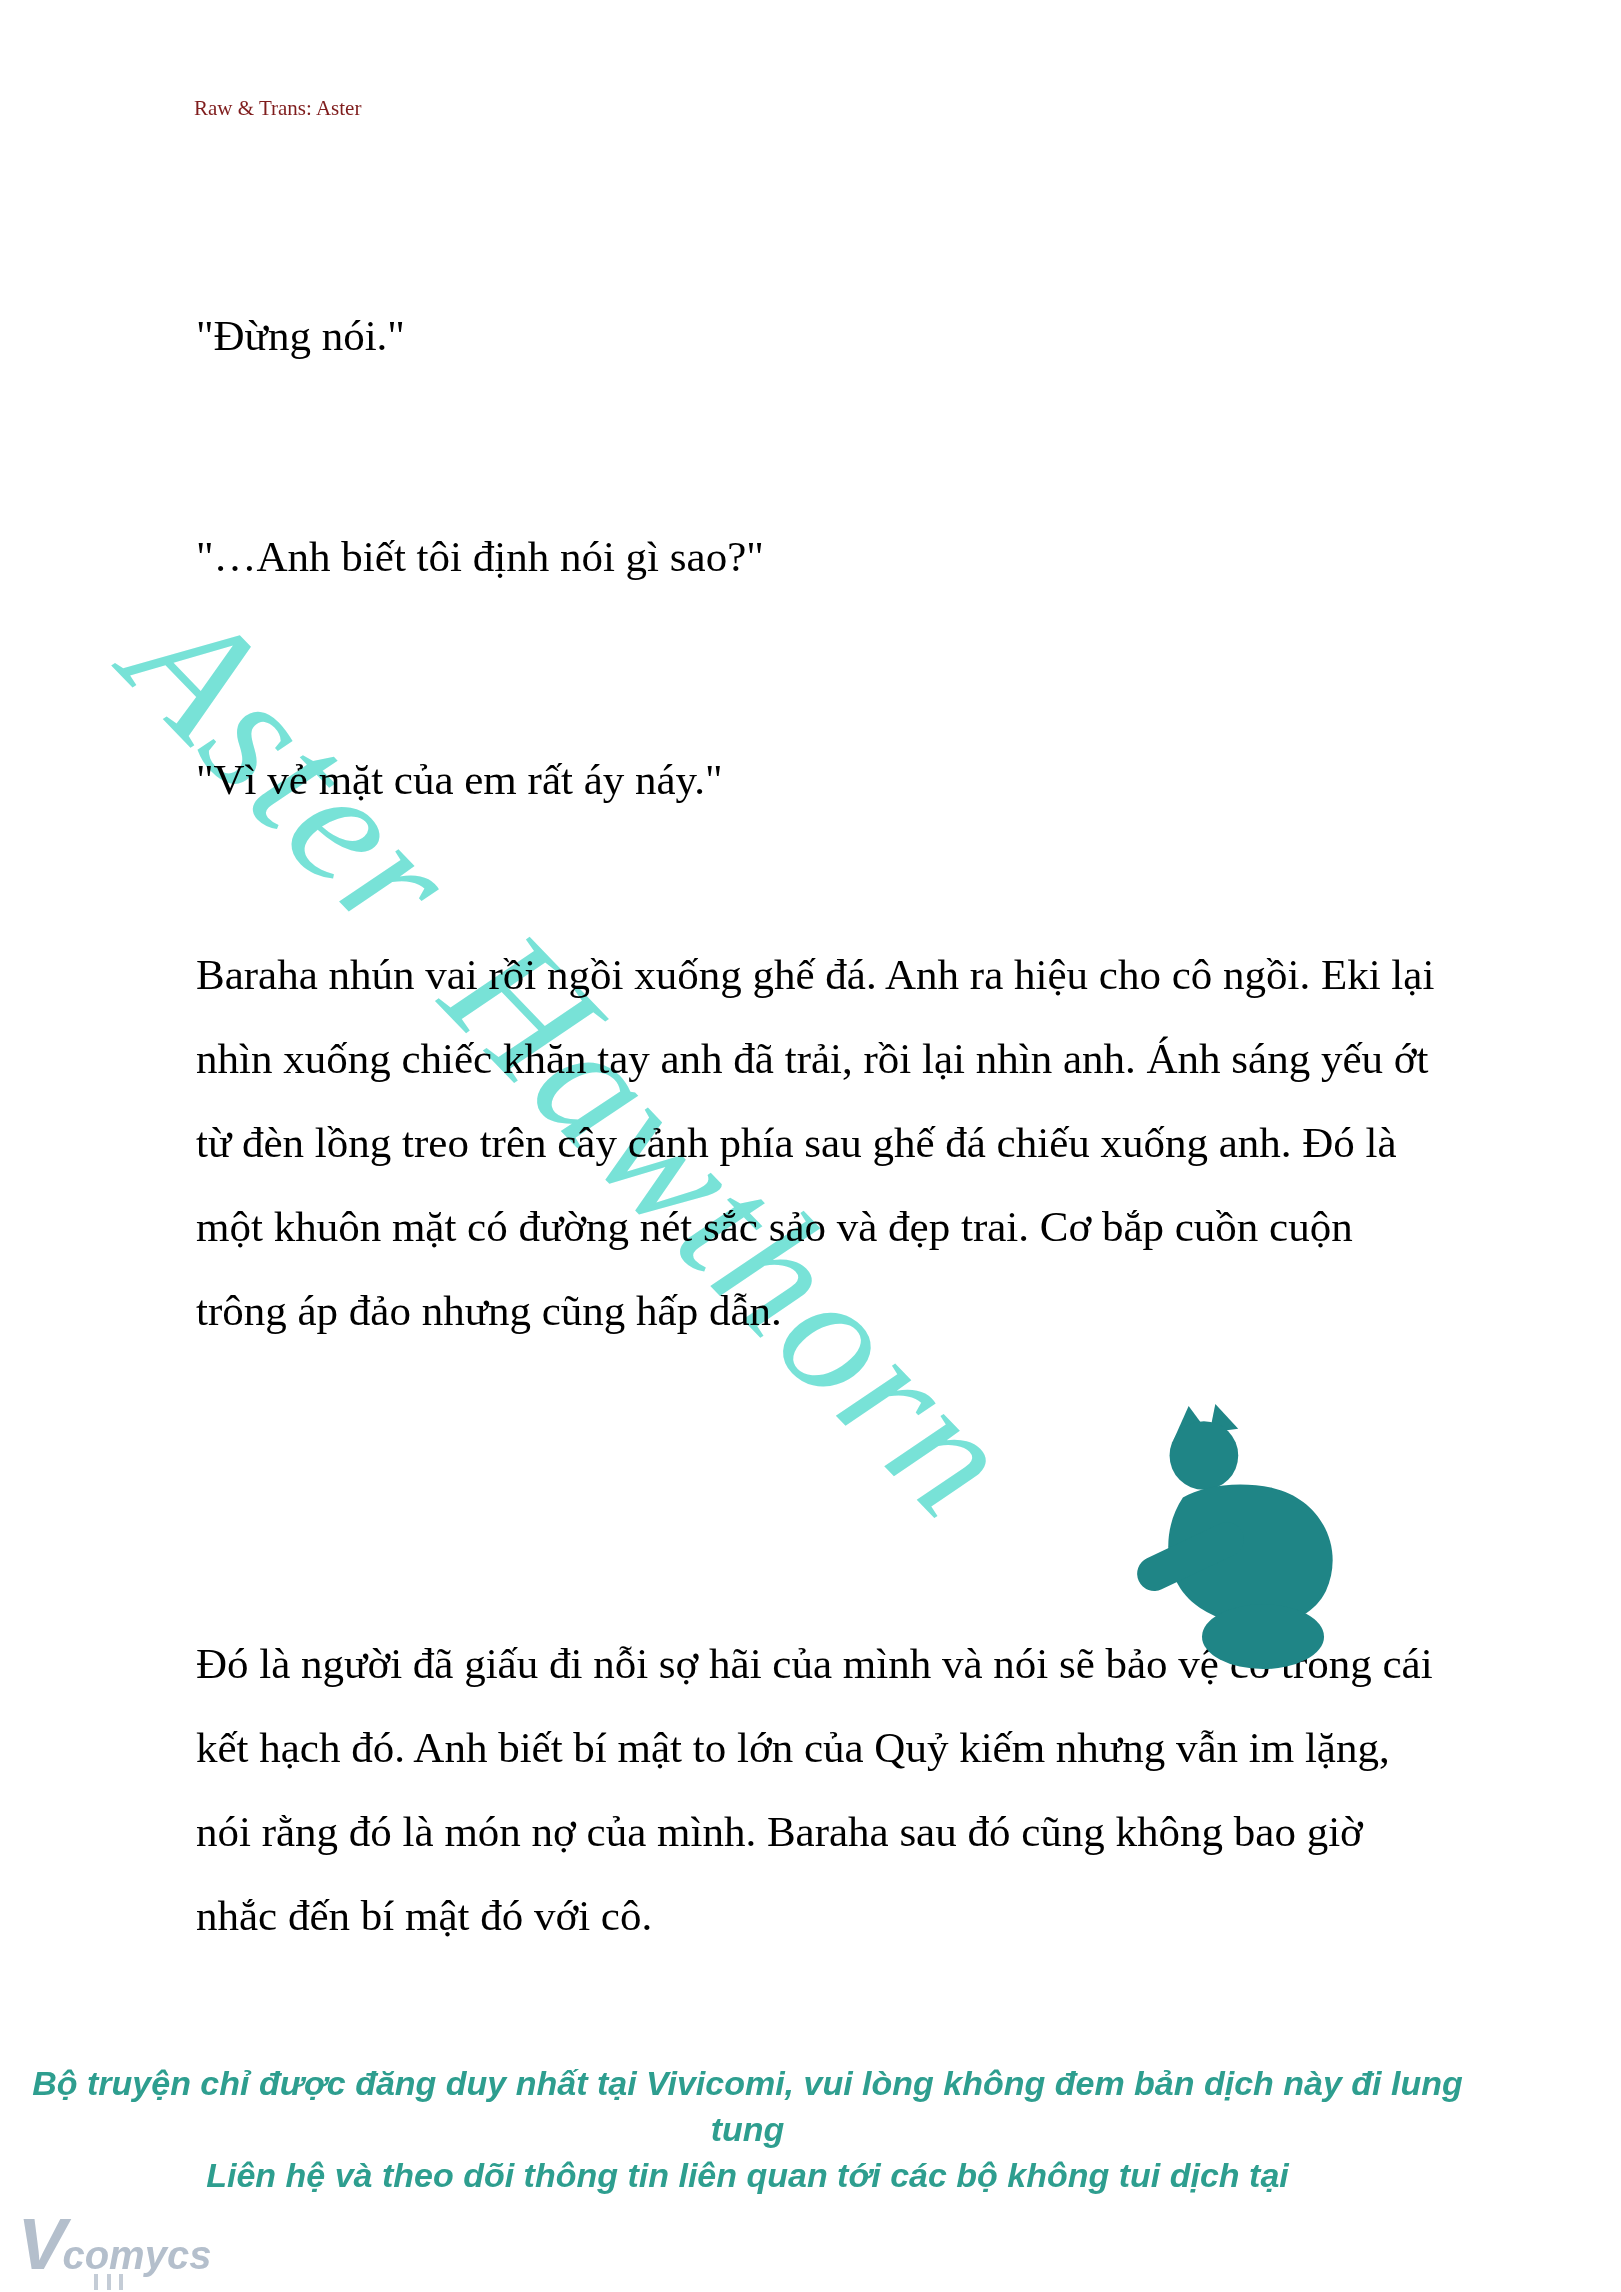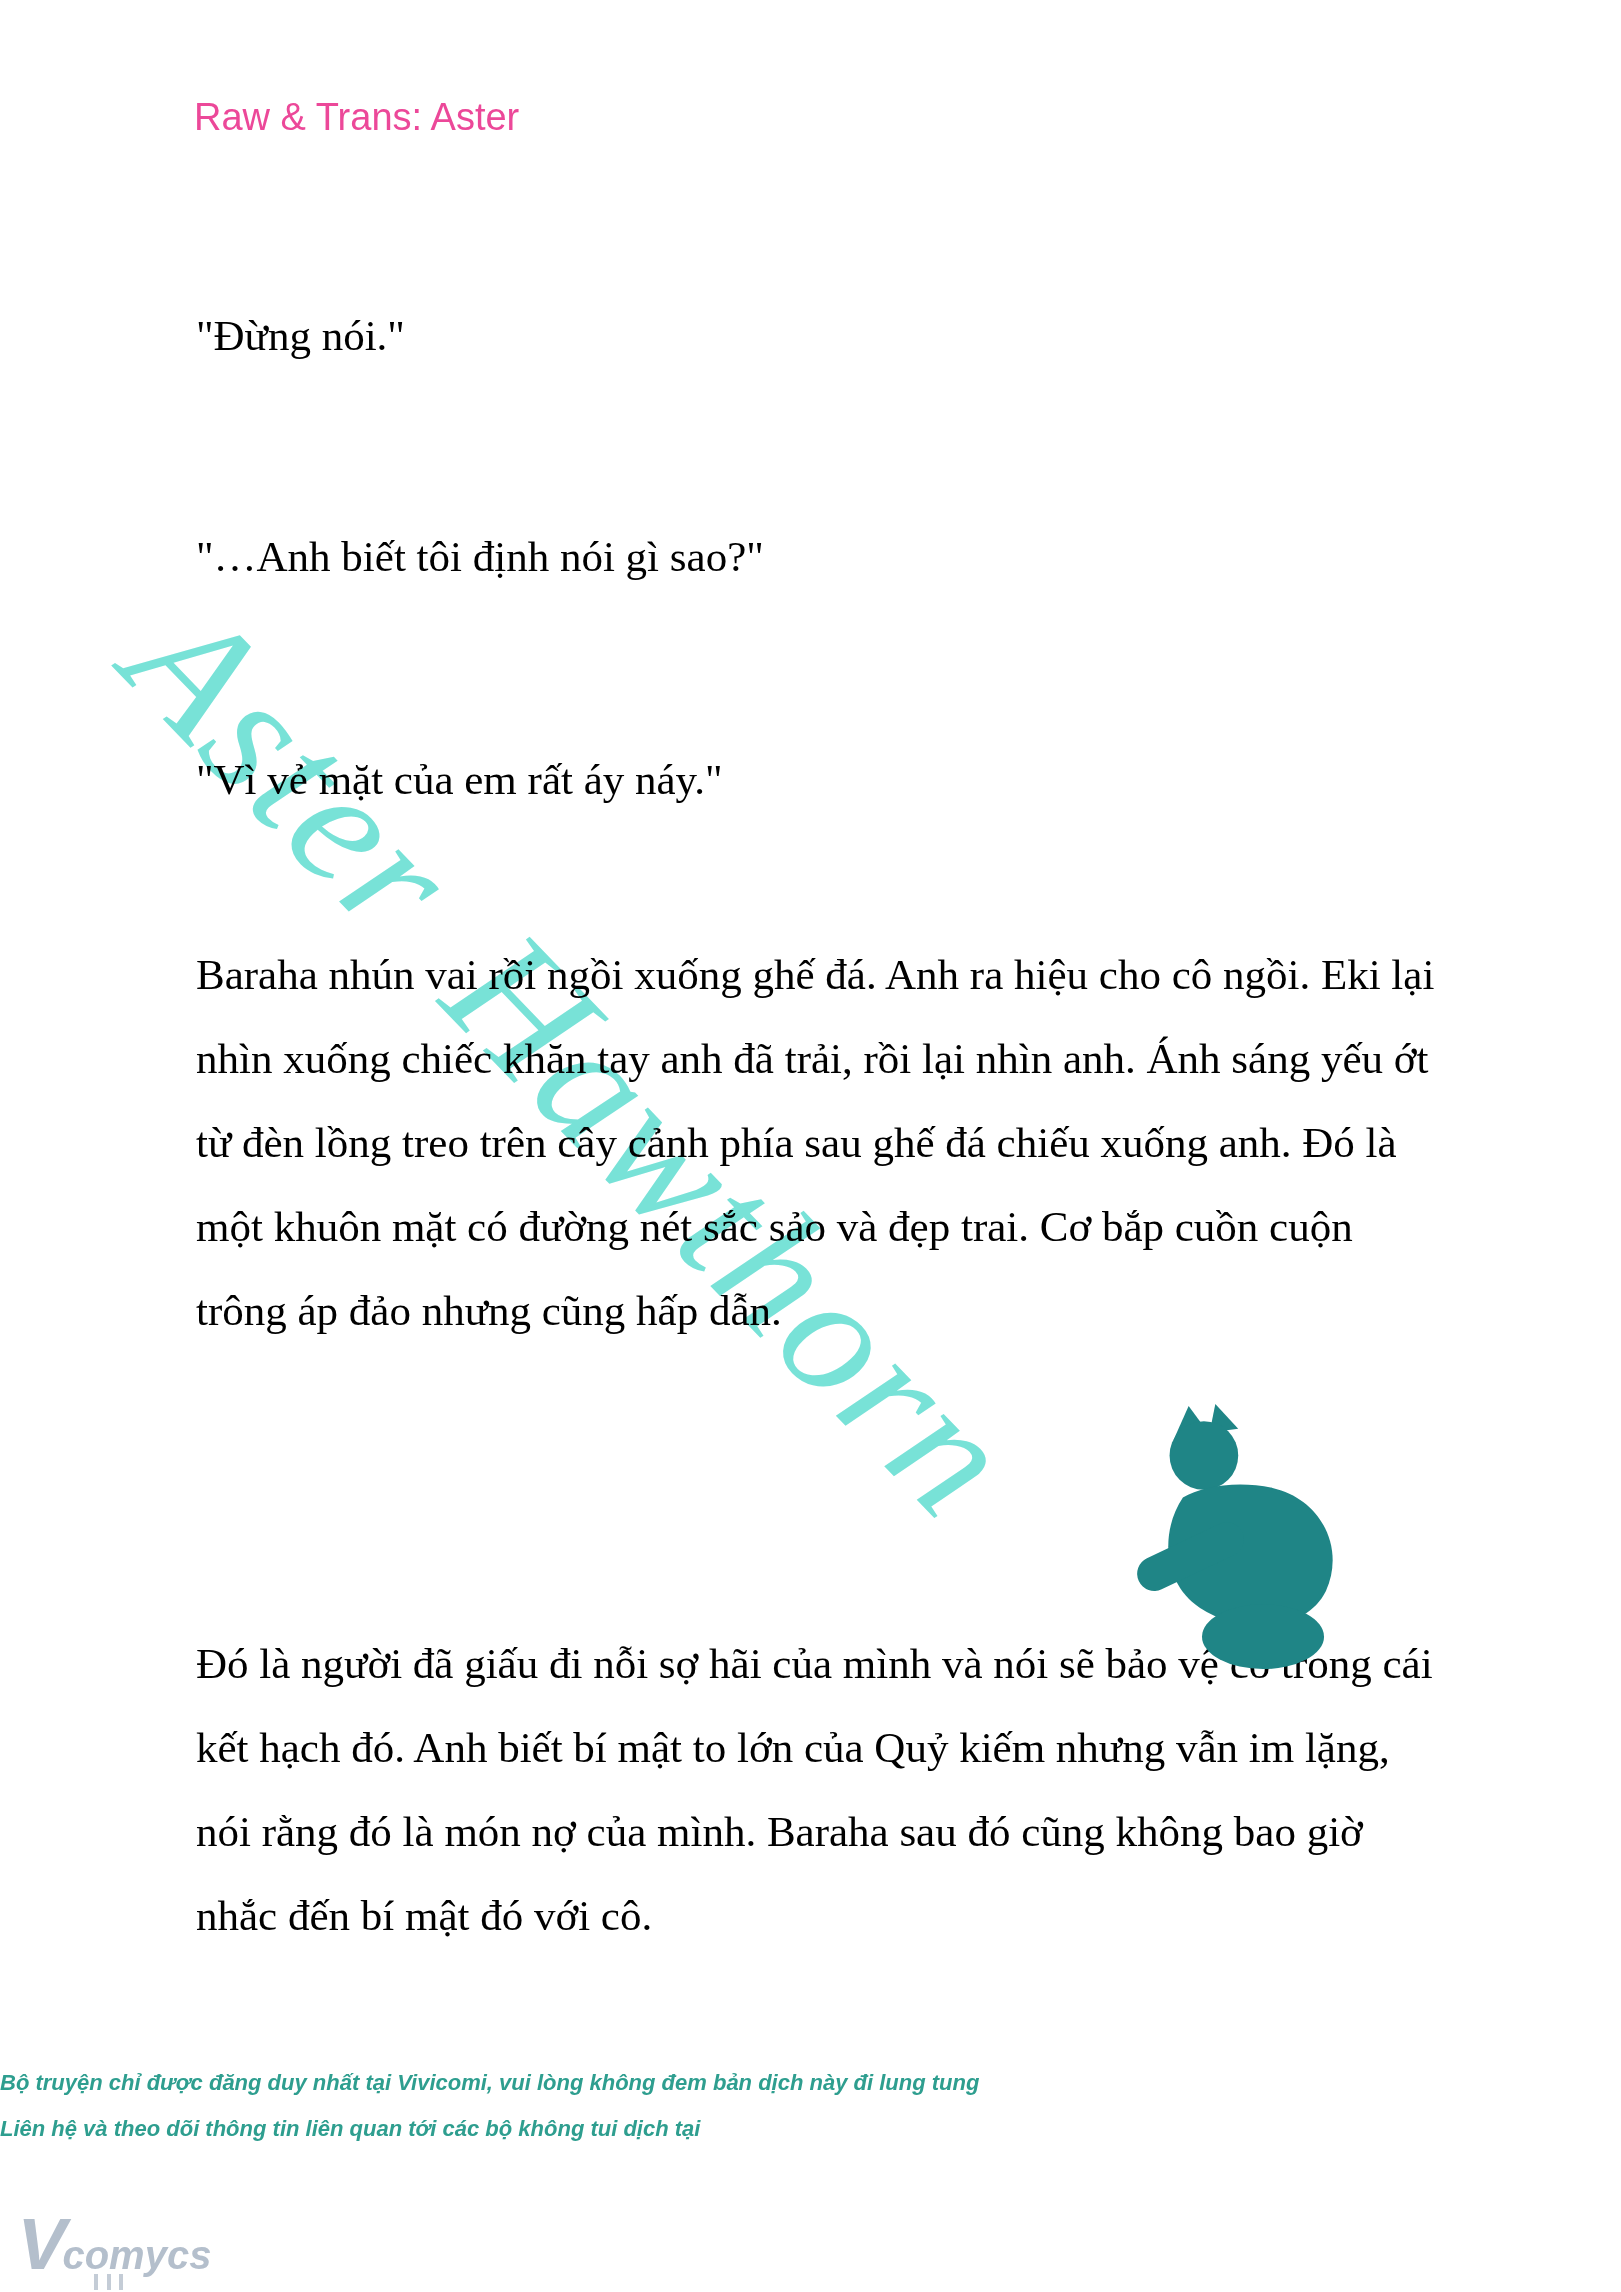--- a/index.html
+++ b/index.html
@@ -11,23 +11,23 @@
     width: 1621px;
     height: 2293px;
     background: #ffffff;
     overflow: hidden;
   }
 
   .header-credit {
     position: absolute;
     left: 194px;
     top: 96px;
-    font-family: Liberation Sans, sans-serif;
-    font-size: 38px;
-    color: #ec4899;
+    font-family: Liberation Serif, serif;
+    font-size: 21px;
+    color: #7f1d1d;
     z-index: 3;
   }
 
   .watermark {
     position: absolute;
     left: 230px;
     top: 564px;
     font-family: "Liberation Serif", serif;
     font-style: italic;
     font-size: 172px;
@@ -65,24 +65,25 @@
     width: 211px;
     height: 267px;
     z-index: 2;
   }
 
   .footer-note {
     position: absolute;
     left: 0;
     top: 2060px;
     width: 1495px;
+    text-align: center;
     font-family: "Liberation Sans", sans-serif;
     font-style: italic;
     font-weight: bold;
-    font-size: 22px;
+    font-size: 34px;
     line-height: 46px;
     z-index: 3;
   }
 
   .vcomycs-logo {
     position: absolute;
     left: 17.6px;
     top: 2207px;
     font-family: "Liberation Sans", sans-serif;
     font-weight: bold;

